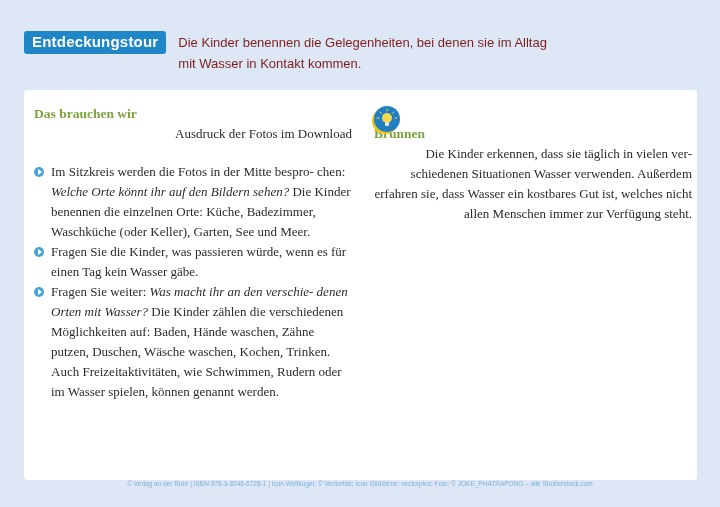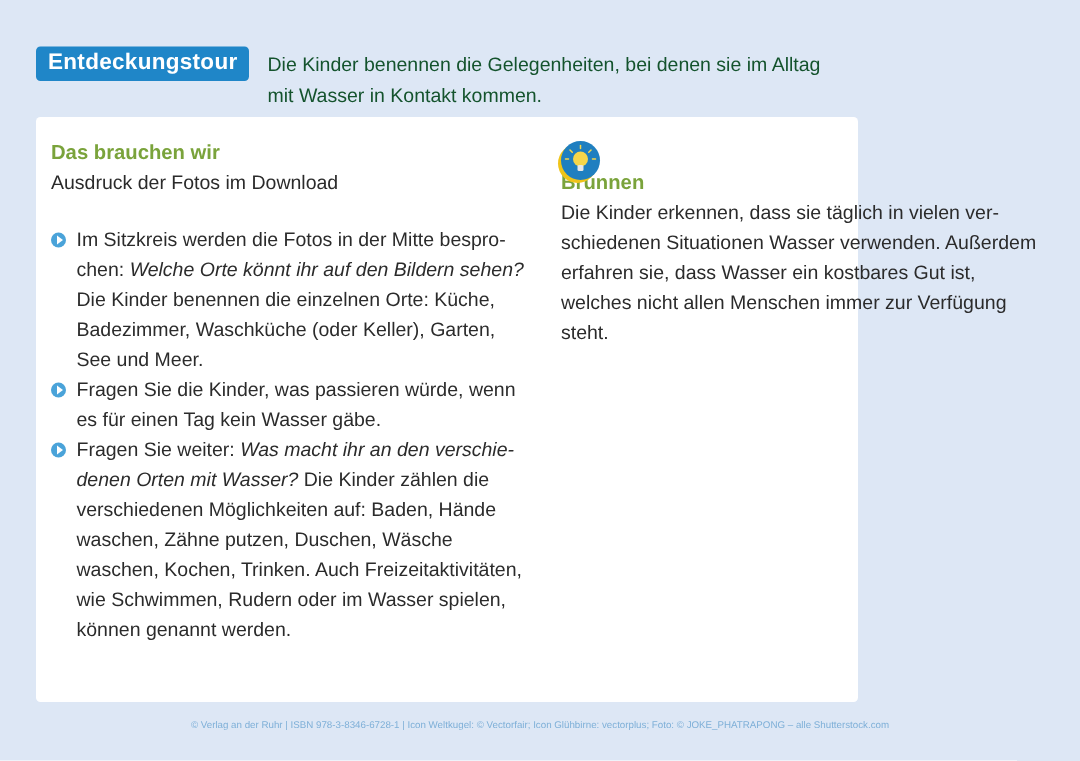--- a/index.html
+++ b/index.html
@@ -15,35 +15,35 @@
       display: flex; align-items: flex-start;
     }
     .badge {
       background: #1f86c8; color: #fff;
       font-size: 15px; font-weight: bold; letter-spacing: 0.2px;
       padding: 2px 8px 3px 8px; border-radius: 3px;
       line-height: 18px; white-space: nowrap;
     }
     .intro {
       margin-left: 12px; margin-top: 1px;
-      font-size: 13px; line-height: 21px; color: #14532d;
+      font-size: 13px; line-height: 21px; color: #7f1d1d;
       width: 380px;
     }
     .card {
-      position: absolute; left: 24px; top: 78px;
-      width: 548px; height: 390px;
-      background: #ffffff; border-radius: 3px;
+      position: absolute; left: 24px; top: 90px;
+      width: 673px; height: 390px;
+      background: #ffffff; border-radius: 3px; font-family: Liberation Serif, serif;
     }
     .col-left { position: absolute; left: 10px; top: 14px; width: 318px; }
     .col-right { position: absolute; left: 350px; top: 14px; width: 318px; }
     h3 {
       margin: 0; font-size: 13.5px; font-weight: bold; color: #7aa33b;
       line-height: 20px;
     }
-    p { margin: 0; font-size: 13px; line-height: 20px; }
+    p { margin: 0; font-size: 13px; line-height: 20px; text-align: right; }
     .gap { height: 18px; }
     ul.steps { list-style: none; margin: 0; padding: 0; }
     ul.steps li {
       position: relative; padding-left: 17px;
       font-size: 13px; line-height: 20px;
     }
     .bullet {
       position: absolute; left: 0; top: 5px;
       width: 10px; height: 10px; border-radius: 50%;
       background: #4aa3d9;

